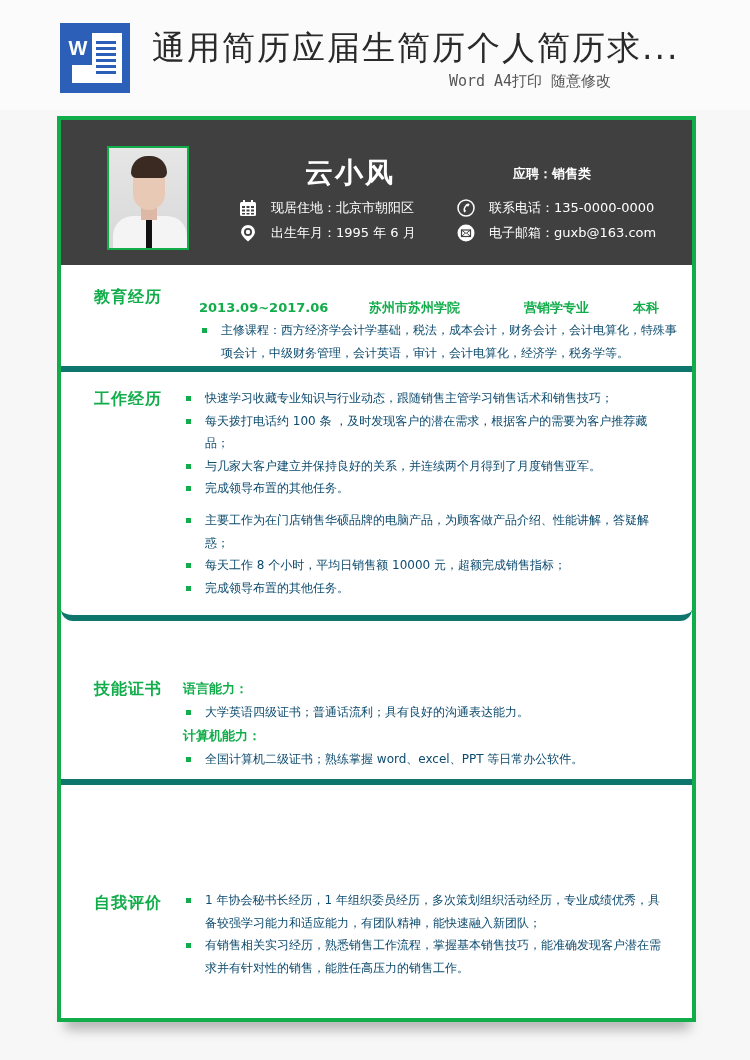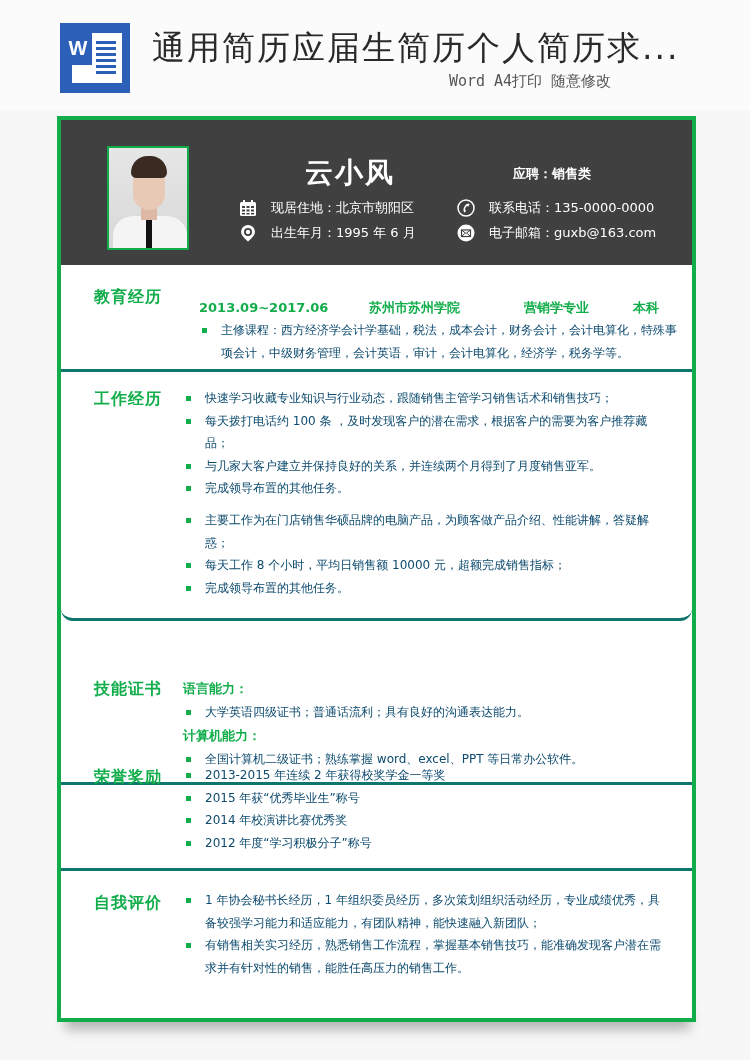--- a/index.html
+++ b/index.html
@@ -32,21 +32,21 @@
 
   .name { position: absolute; left: 244px; top: 34px; font-size: 28px; font-weight: bold; color: #fff; letter-spacing: 2px; }
   .apply { position: absolute; left: 452px; top: 45px; font-size: 13px; font-weight: bold; color: #fff; }
   .info { position: absolute; font-size: 13px; color: #fff; white-space: nowrap; display: flex; align-items: flex-start; }
   .info .ic { width: 18px; height: 18px; margin-right: 14px; display: inline-flex; align-items: center; justify-content: center; color: #fff; }
   .info1 { left: 178px; top: 79px; }
   .info2 { left: 178px; top: 104px; }
   .info3 { left: 396px; top: 79px; }
   .info4 { left: 396px; top: 104px; }
 
-  .section { position: absolute; left: 0; width: 631px; border-bottom: 3px solid #0f766e; }
+  .section { position: absolute; left: 0; width: 631px; border-bottom: 6px solid #0f766e; }
   .section.last { border-bottom: none; }
   .sec-title { position: absolute; left: 33px; font-size: 16px; font-weight: bold; color: #12ad4b; letter-spacing: 1px; }
   .content { position: absolute; left: 122px; width: 480px; }
   .row-head { display: flex; font-size: 13px; font-weight: bold; color: #12ad4b; height: 22px; line-height: 22px; position: relative; }
   .row-head span { position: absolute; white-space: nowrap; }
   .sub-head { font-size: 13px; font-weight: bold; color: #12ad4b; height: 24px; line-height: 24px; }
   ul { list-style: none; }
   li { position: relative; padding-left: 22px; font-size: 12px; line-height: 22.5px; color: #0c4a6e; }
   li::before { content: ""; position: absolute; left: 3px; top: 9px; width: 5px; height: 5px; background: #12ad4b; }
 </style>
@@ -170,31 +170,20 @@
       <ul>
         <li>大学英语四级证书；普通话流利；具有良好的沟通表达能力。</li>
       </ul>
       <div class="sub-head">计算机能力：</div>
       <ul>
         <li>全国计算机二级证书；熟练掌握 word、excel、PPT 等日常办公软件。</li>
       </ul>
     </div>
   </div>
 
-  <div class="section" style="top:629px;height:122px;">
-    <div class="sec-title" style="top:18px;">荣誉奖励</div>
-    <div class="content" style="top:15px;">
-      <ul>
-        <li>2013-2015 年连续 2 年获得校奖学金一等奖</li>
-        <li>2015 年获“优秀毕业生”称号</li>
-        <li>2014 年校演讲比赛优秀奖</li>
-        <li>2012 年度“学习积极分子”称号</li>
-      </ul>
-    </div>
-  </div>
 
   <div class="section last" style="top:751px;height:147px;">
     <div class="sec-title" style="top:22px;">自我评价</div>
     <div class="content" style="top:18px;">
       <ul>
         <li>1 年协会秘书长经历，1 年组织委员经历，多次策划组织活动经历，专业成绩优秀，具备较强学习能力和适应能力，有团队精神，能快速融入新团队；</li>
         <li>有销售相关实习经历，熟悉销售工作流程，掌握基本销售技巧，能准确发现客户潜在需求并有针对性的销售，能胜任高压力的销售工作。</li>
       </ul>
     </div>
   </div>

